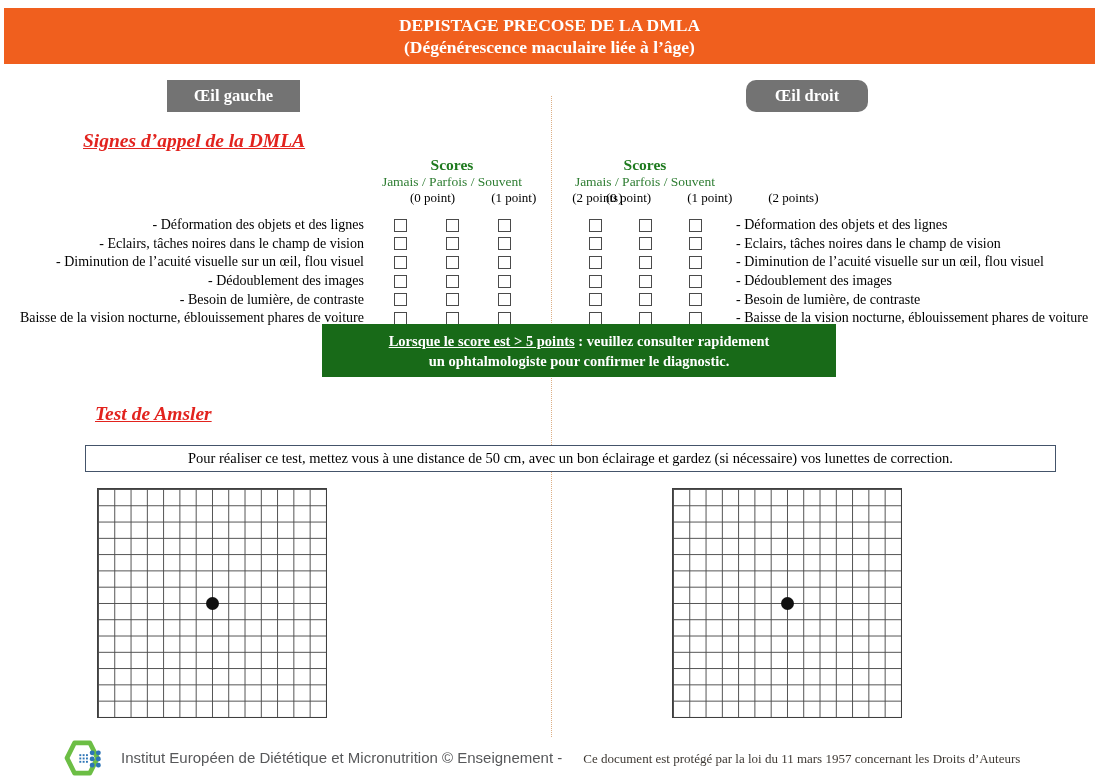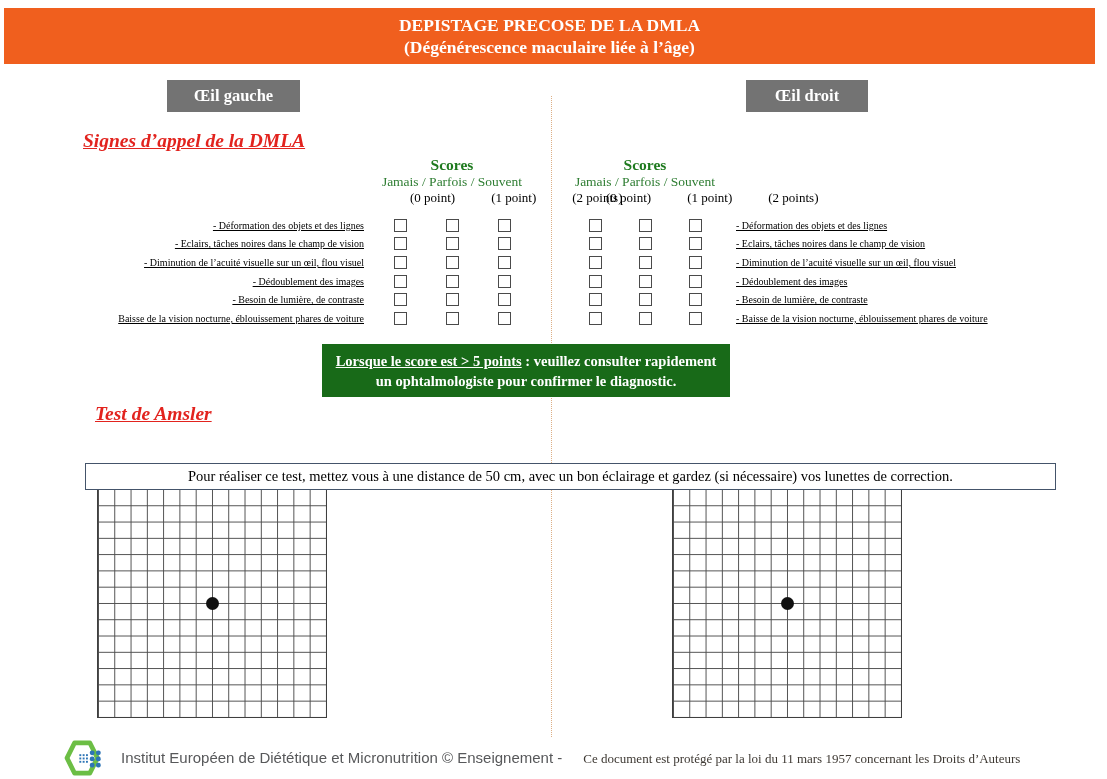--- a/index.html
+++ b/index.html
@@ -21,21 +21,21 @@
     border-left:1px dotted #DDAF85; z-index:0;
   }
 
   
   .eye-header {
     position:absolute; top:80px; height:32px; background:#737373; color:#fff;
     font-weight:bold; font-size:16.5px; display:flex; align-items:center;
     justify-content:center; z-index:1;
   }
   #eye-left  { left:167px; width:133px; }
-  #eye-right { left:746px; width:122px; }
+  #eye-right { left:746px; width:122px;border-radius:10px; }
 
   
   .red-title {
     position:absolute; color:#E2231E; font-weight:bold; font-style:italic;
     text-decoration:underline; font-size:19.5px; z-index:1;
   }
   #signes-title { left:83px; top:130px;text-align:center; }
   #amsler-title { left:95px; top:403px; }
 
   
@@ -47,44 +47,43 @@
   .points-row { display:flex; font-size:13px; line-height:16px; color:#000; }
   #scores-head-left  .pt { width:52px; }
   #scores-head-right .pt { width:50px; }
   .pt { text-align:center; white-space:nowrap;margin-left:36px; }
 
   
   .sym-block { position:absolute; top:216px; z-index:1; }
   #sym-left  { left:0; width:530px; }
   #sym-right { left:570px; }
   .sym-row { display:flex; align-items:center; height:18.6px; }
-  .sym-label { font-size:10px; white-space:nowrap;text-decoration:underline; }
+  .sym-label { font-size:14px; white-space:nowrap; }
   #sym-left  .sym-label { width:374px; text-align:right; padding-right:10px; box-sizing:border-box; }
   #sym-right .sym-label { padding-left:16px; }
   .cb-cell { display:flex; justify-content:center; align-items:center; }
   #sym-left  .cb-cell { width:52px; }
   #sym-right .cb-cell { width:50px; }
   .cb { width:11px; height:11px; border:1.4px solid #4a4a4a; background:#fff; }
 
   
   .alert-box {
-    position:absolute; left:322px; top:344px; width:408px; height:53px;
+    position:absolute; left:322px; top:324px; width:514px; height:53px;
     background:#186A18; color:#fff; text-align:center; font-weight:bold;
     font-size:14.5px; line-height:20px; padding-top:7px; box-sizing:border-box;
     z-index:2; white-space:nowrap;
   }
   .alert-underline { text-decoration:underline; }
 
   
   .instruction-box {
     position:absolute; left:85px; top:445px; width:971px; height:27px;
     border:1.4px solid #44546A; background:#fff; text-align:center;
     font-size:14.5px; line-height:25px; box-sizing:border-box; z-index:2;
     white-space:nowrap;
-    margin-top:18px;
   }
 
   
   .amsler-grid {
     position:absolute; top:488px; width:228px; height:228px;
     border:1px solid #3f3f3f; box-sizing:content-box; z-index:1;
     background-image:
       linear-gradient(to right,  #4d4d4d 1px, transparent 1px),
       linear-gradient(to bottom, #4d4d4d 1px, transparent 1px);
     background-size:16.2857px 16.2857px;

